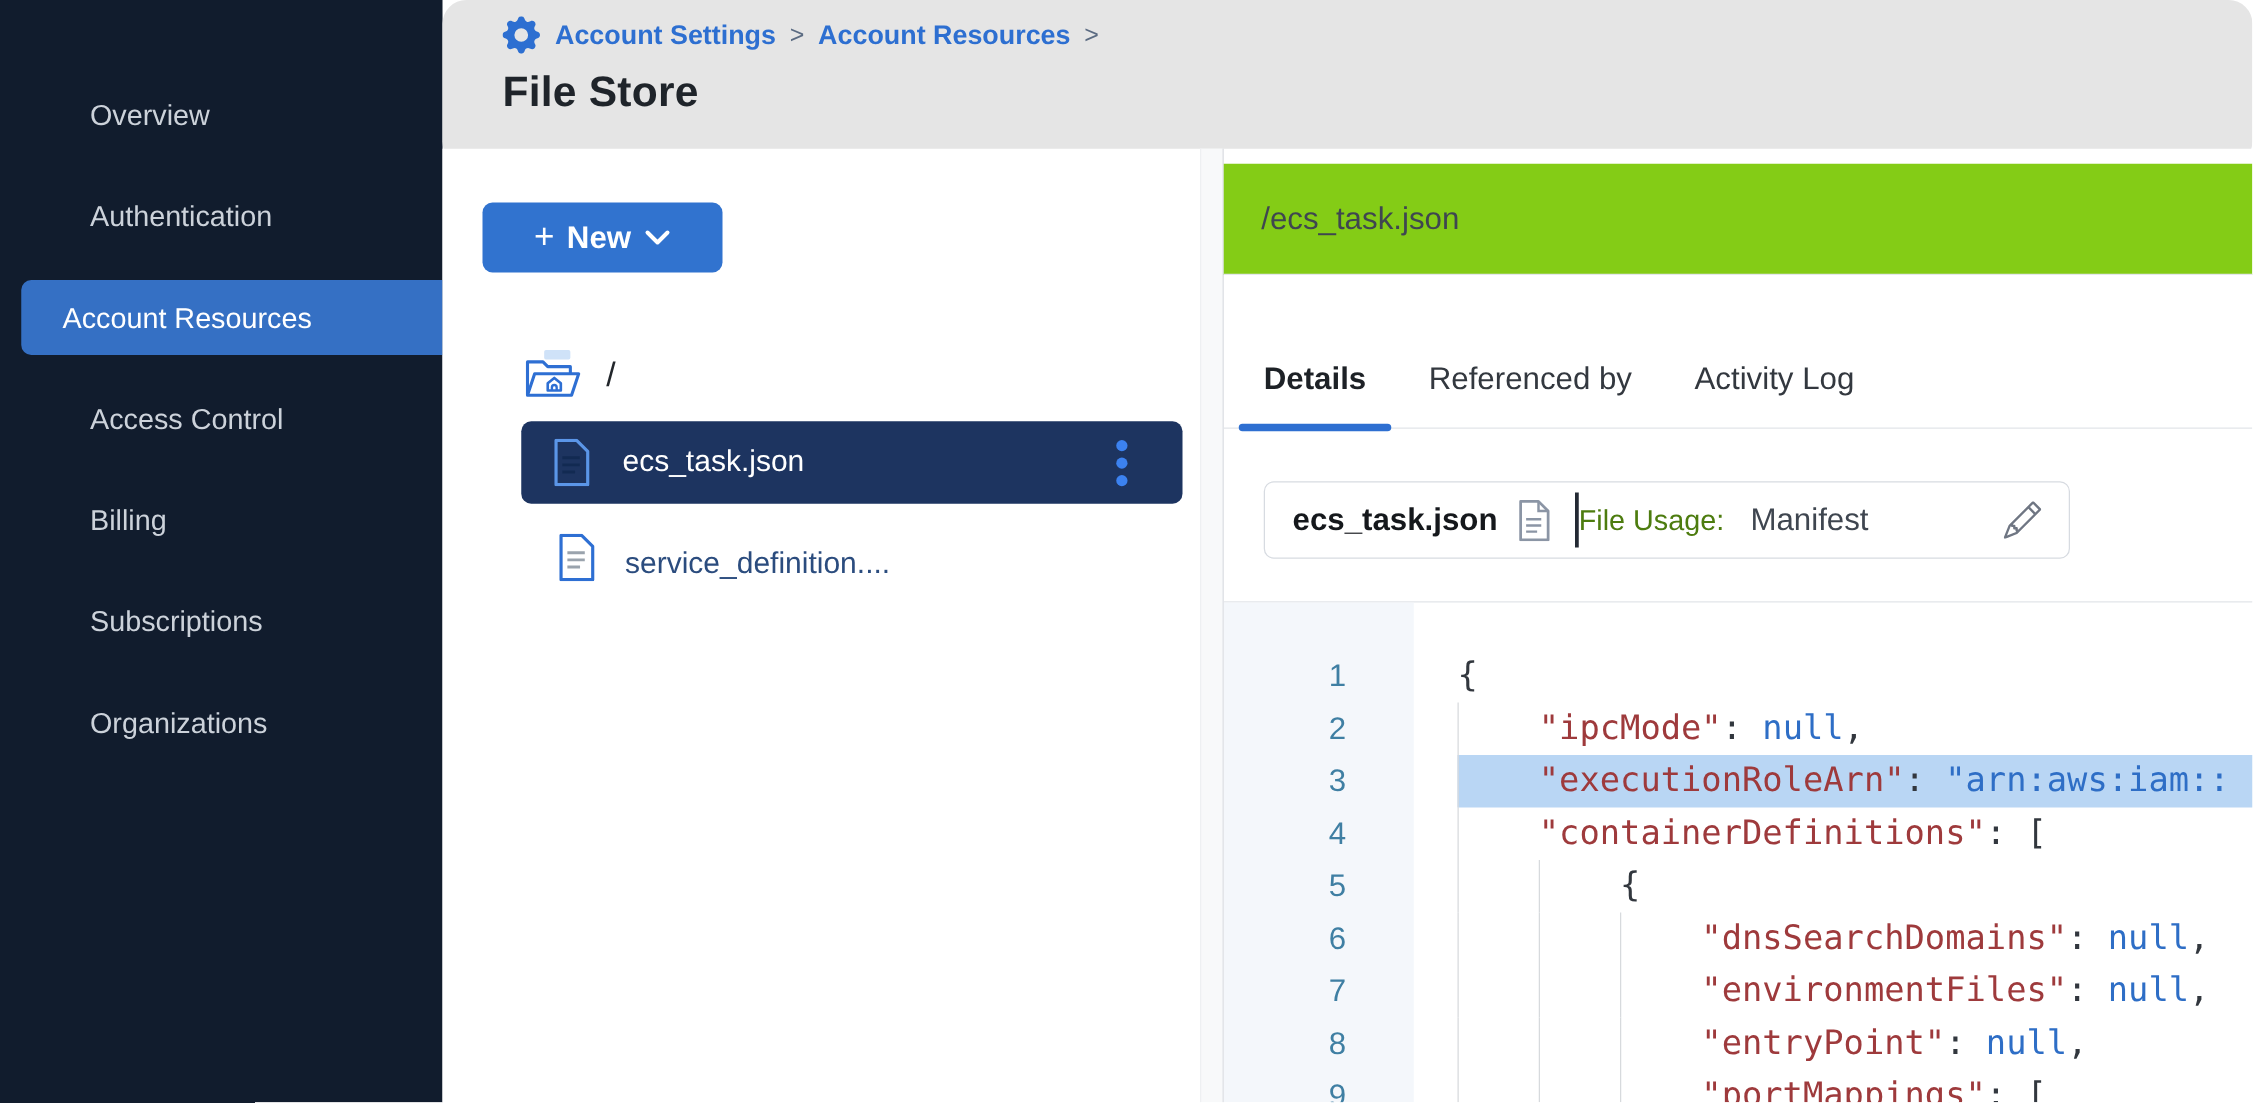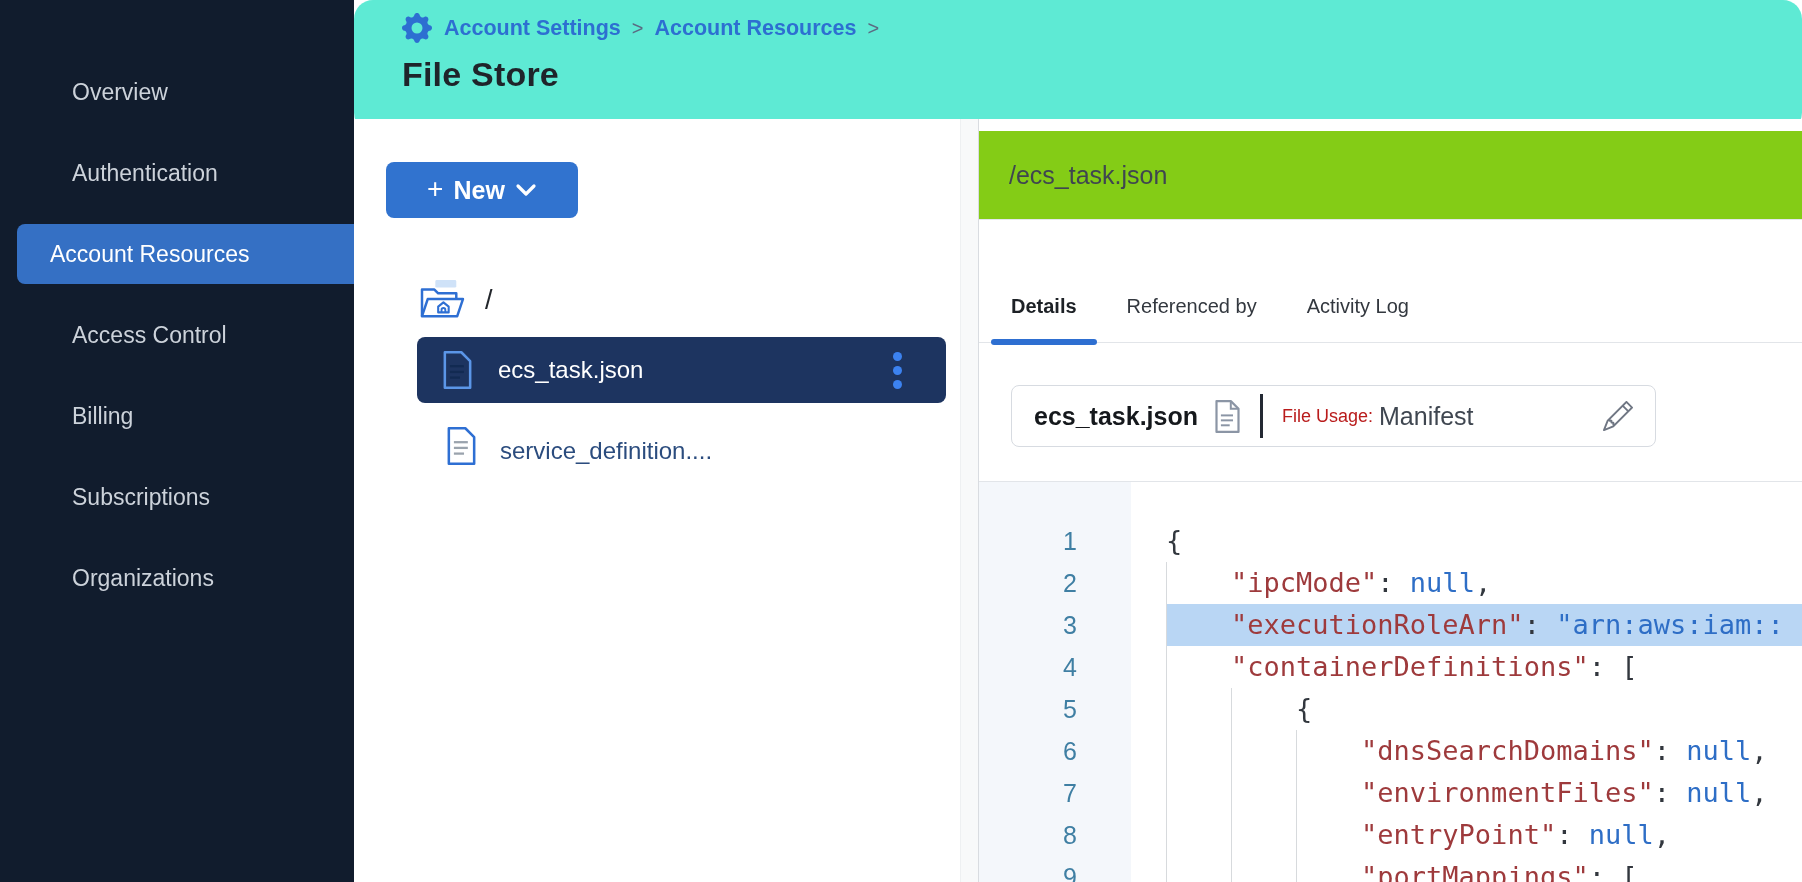--- a/index.html
+++ b/index.html
@@ -14,21 +14,21 @@
   .side-item {
     height:60px; display:flex; align-items:center; margin-bottom:21px;
     padding-left:72px; color:#ccd2da; font-size:23px; cursor:pointer;
   }
   .side-item.active {
     background:#3570c4; color:#ffffff; margin-left:17px; padding-left:33px;
     border-radius:8px 0 0 8px;
   }
 
   
-  .page-header { position:absolute; left:354px; top:0; width:1448px; height:132px; background:#5eead4; border-bottom:1px solid #e4e7ec;border-radius:19px; }
+  .page-header { position:absolute; left:354px; top:0; width:1448px; height:132px; background:#e5e5e5; border-bottom:1px solid #e4e7ec;border-radius:19px; }
   .breadcrumb { position:absolute; left:48px; top:10px; height:36px; display:flex; align-items:center; }
   .gear { width:30px; height:30px; margin-right:12px; }
   .crumb-link { color:#2d6fd1; font-size:21.5px; font-weight:600; cursor:pointer; }
   .crumb-sep { color:#5b6b82; font-size:20px; margin:0 11px; font-weight:400; }
   .page-title { position:absolute; left:48px; top:55px; font-size:34px; font-weight:700; color:#1f242a; letter-spacing:0.2px; }
 
   
   .file-panel { position:absolute; left:354px; top:119px; width:624px; height:763px; background:#fff; }
   .scroll-track { position:absolute; right:0; top:0; bottom:0; width:18px; background:#f8f9fa; border-left:1px solid #eef0f2; }
   .new-btn {
@@ -53,33 +53,33 @@
   .file-row .file-label { color:#2b4c7e; font-size:24px; font-weight:500; margin-left:23px; }
 
   
   .details-panel { position:absolute; left:978px; top:119px; width:824px; height:763px; background:#fff; border-left:1px solid #d9dce1; }
   .path-band {
     position:absolute; left:0; top:12px; width:100%; height:89px;
     background:#84cc16; border-bottom:1px solid #e4e7ec;
     display:flex; align-items:center; padding-left:30px; font-size:25px; color:#3f4650;
   }
   .tabs { position:absolute; left:0; top:101px; width:100%; height:123px; border-bottom:1px solid #e2e5e9; display:flex; align-items:flex-end; padding:0 0 24px 30px; gap:46px; }
-  .tab { position:relative; font-size:20px; color:#33383f; cursor:pointer; padding:0 2px; }
+  .tab { position:relative; font-size:25px; color:#33383f; cursor:pointer; padding:0 2px; }
   .tab.active { font-weight:700; color:#1d2126; }
   .tab .underline { position:absolute; left:-18px; right:-18px; bottom:-27px; height:6px; background:#2e6fd1; border-radius:3px; }
   .file-card {
     position:absolute; left:32px; top:266px; width:645px; height:62px;
     background:#fff; border:1px solid #d7dbe1; border-radius:8px;
     display:flex; align-items:center; padding:0 22px;
   }
   .card-name { font-size:25px; font-weight:700; color:#15181c; }
   .card-doc { margin-left:16px; }
   .card-bar { width:3px; height:44px; background:#232933; margin-left:19px; }
-  .usage-label { font-size:18px; color:#b91c1c; margin-left:19px; }
-  .usage-value { font-size:25px; color:#3f4650; margin-left:6px; }
+  .usage-label { font-size:23px; color:#4d7c0f; }
+  .usage-value { font-size:25px; color:#3f4650; margin-left:21px; }
   .pencil { margin-left:auto; cursor:pointer; }
 
   
   .code-area { position:absolute; left:0; top:362px; width:824px; height:401px; border-top:1px solid #e2e5e9; display:flex; overflow:hidden; }
   .gutter {
     width:152px; background:#f4f7fb; padding:38px 54px 0 0; text-align:right;
     font-size:25px; color:#3f7fa3; flex-shrink:0;
   }
   .gutter .ln { height:42px; line-height:42px; }
   .codewrap {

